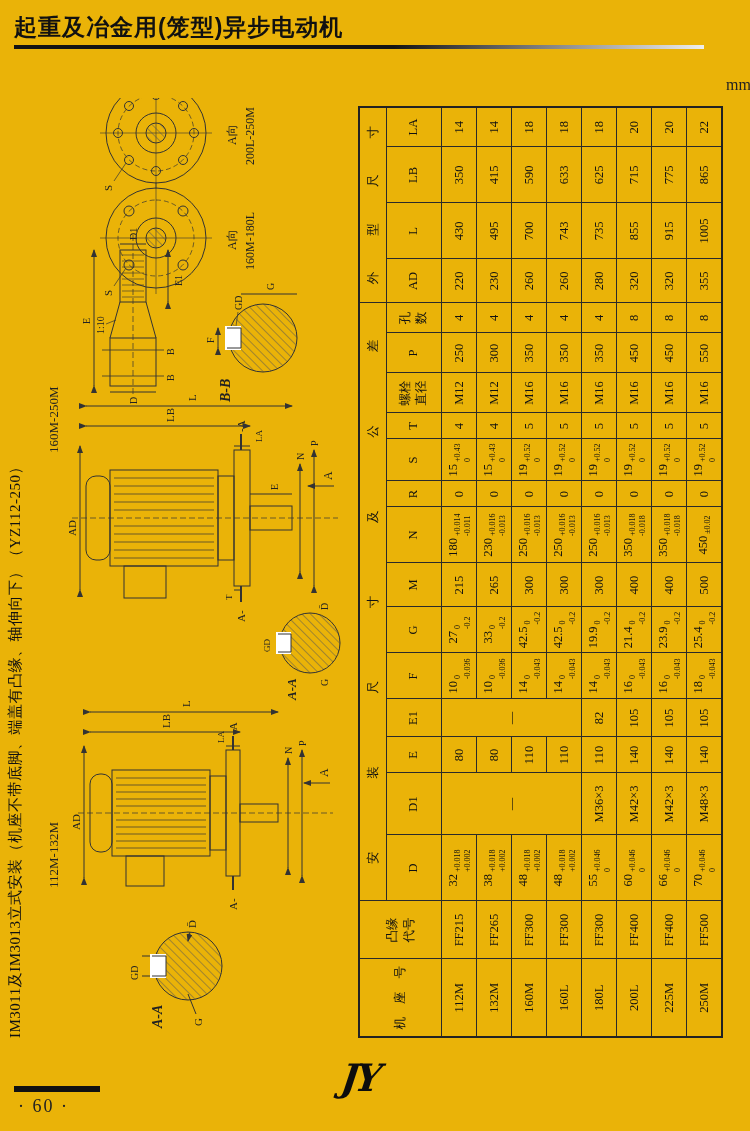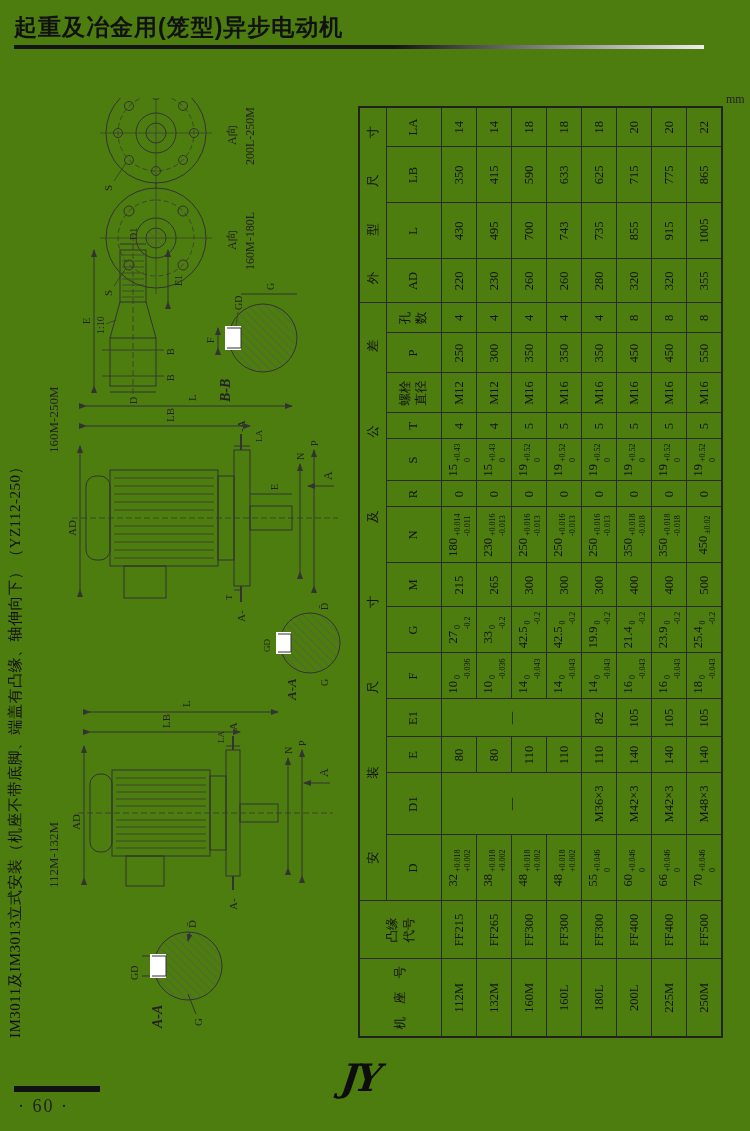--- a/index.html
+++ b/index.html
@@ -1,23 +1,23 @@
 <!DOCTYPE html>
 <html><head>
 <meta charset="utf-8">
 <style>
   html,body{margin:0;padding:0;background:#e8e8e8;}
-  .page{position:relative;width:750px;height:1131px;background:#4d7c0f;overflow:hidden;
+  .page{position:relative;width:750px;height:1131px;background:#eab308;overflow:hidden;
         font-family:"Liberation Serif",serif;color:#1a1a1a;}
   
   .doc-title{position:absolute;left:14px;top:12px;font-size:23px;font-weight:700;
              letter-spacing:1px;font-family:"Liberation Sans",sans-serif;color:#111;}
   .title-rule{position:absolute;left:14px;top:45px;width:690px;height:4px;
               background:linear-gradient(to right,#141414 0%,#141414 55%,#9a9a9a 82%,#eeeeee 100%);}
-  .unit-label{position:absolute;left:726px;top:92px;font-size:12px;color:#222;}
+  .unit-label{position:absolute;left:726px;top:76px;font-size:16px;color:#222;}
   
   .rot-wrap{position:absolute;left:0px;top:78px;width:745px;height:980px;}
   .logical{position:absolute;left:0;top:0;width:980px;height:745px;
            transform-origin:0 0;transform:rotate(-90deg) translateX(-980px);}
   .doc-heading{position:absolute;left:20px;top:6px;width:960px;font-size:15px;
                color:#111;letter-spacing:.5px;white-space:nowrap;}
   .figs{position:absolute;left:20px;top:38px;width:940px;height:312px;}
   svg text{font-family:"Liberation Serif",serif;fill:#222;}
   
   .tbl-zone{position:absolute;left:20px;top:358px;width:930px;}

